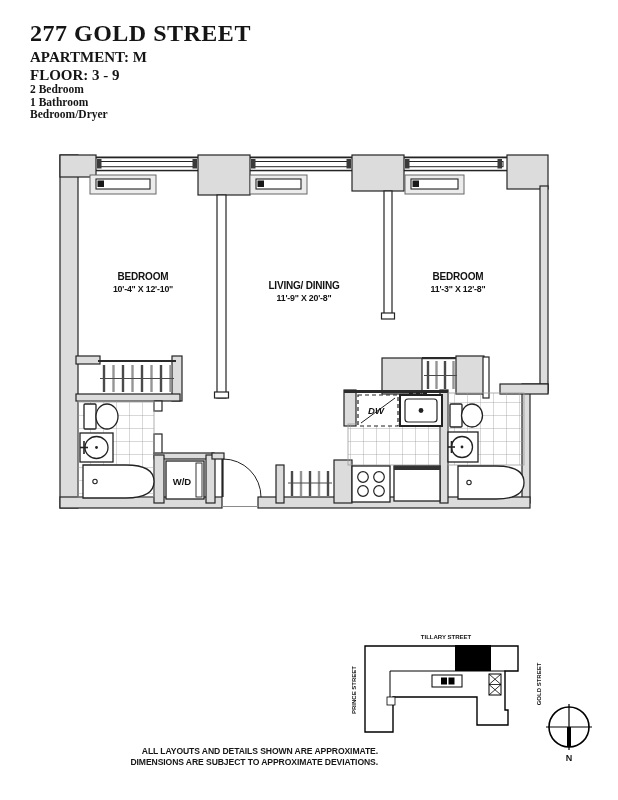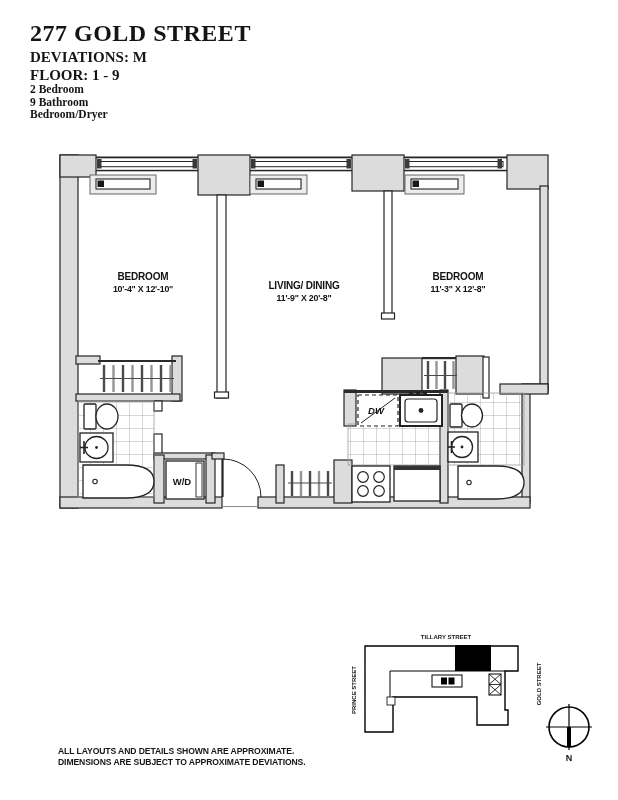--- a/index.html
+++ b/index.html
@@ -5,21 +5,21 @@
   html,body{margin:0;padding:0;background:#fff;}
   .page{position:relative;width:596px;height:800px;background:#ffffff;overflow:hidden;
         font-family:"Liberation Sans",sans-serif;color:#111;}
   .header{position:absolute;left:30px;top:20px;font-family:"Liberation Serif",serif;}
   .title{font-size:24px;font-weight:bold;letter-spacing:0.5px;color:#151515;}
   .sub{font-size:15px;font-weight:bold;margin-top:2px;line-height:16px;color:#151515;}
   .sub:first-of-type{margin-top:8px;}
   .feat{font-size:11.5px;font-weight:bold;line-height:12.5px;color:#151515;}
   .feat-group{margin-top:0;}
   .plan-svg{position:absolute;left:0;top:0;}
-  .disclaimer{position:absolute;left:58px;top:746px;width:320px;text-align:left;
+  .disclaimer{position:absolute;left:58px;top:746px;width:320px;text-align:right;
       font-size:8.6px;font-weight:bold;line-height:10.5px;letter-spacing:-0.1px;color:#161616;}
   
   .wall{fill:#dcdcdc;stroke:#242424;stroke-width:1.2;}
   .iwall{fill:#ffffff;stroke:#242424;stroke-width:1.2;}
   .fix{fill:#ffffff;stroke:#222222;stroke-width:1.3;}
   .thin{stroke:#222222;stroke-width:1;fill:none;}
   .rod{stroke:#4a4a4a;stroke-width:2.4;}
   .rod.lt{stroke:#959595;}
   .lbl{font-family:"Liberation Sans",sans-serif;font-weight:bold;fill:#121212;text-anchor:middle;}
   .room-name{font-size:10px;letter-spacing:-0.2px;}
@@ -28,25 +28,25 @@
   .map-lbl{font-size:6px;letter-spacing:0px;}
   .n-lbl{font-size:9px;}
 </style>
 </head>
 <body>
 
 <div class="page">
 
   <div class="header">
     <div class="title">277 GOLD STREET</div>
-    <div class="sub">DEVIATIONS:  M</div>
-    <div class="sub">FLOOR: 1 - 9</div>
+    <div class="sub">APARTMENT:  M</div>
+    <div class="sub">FLOOR: 3 - 9</div>
     <div class="feat-group">
       <div class="feat">2 Bedroom</div>
-      <div class="feat">9 Bathroom</div>
+      <div class="feat">1 Bathroom</div>
       <div class="feat">Bedroom/Dryer</div>
     </div>
   </div>
 
   <svg class="plan-svg" width="618" height="800" viewBox="0 0 618 800">
     <defs>
       <pattern id="tile" width="13" height="13" patternUnits="userSpaceOnUse">
         <path d="M 13 0 V 13 M 0 13 H 13" stroke="#9c9c9c" stroke-width="0.8" fill="none"></path>
       </pattern>
     </defs>

